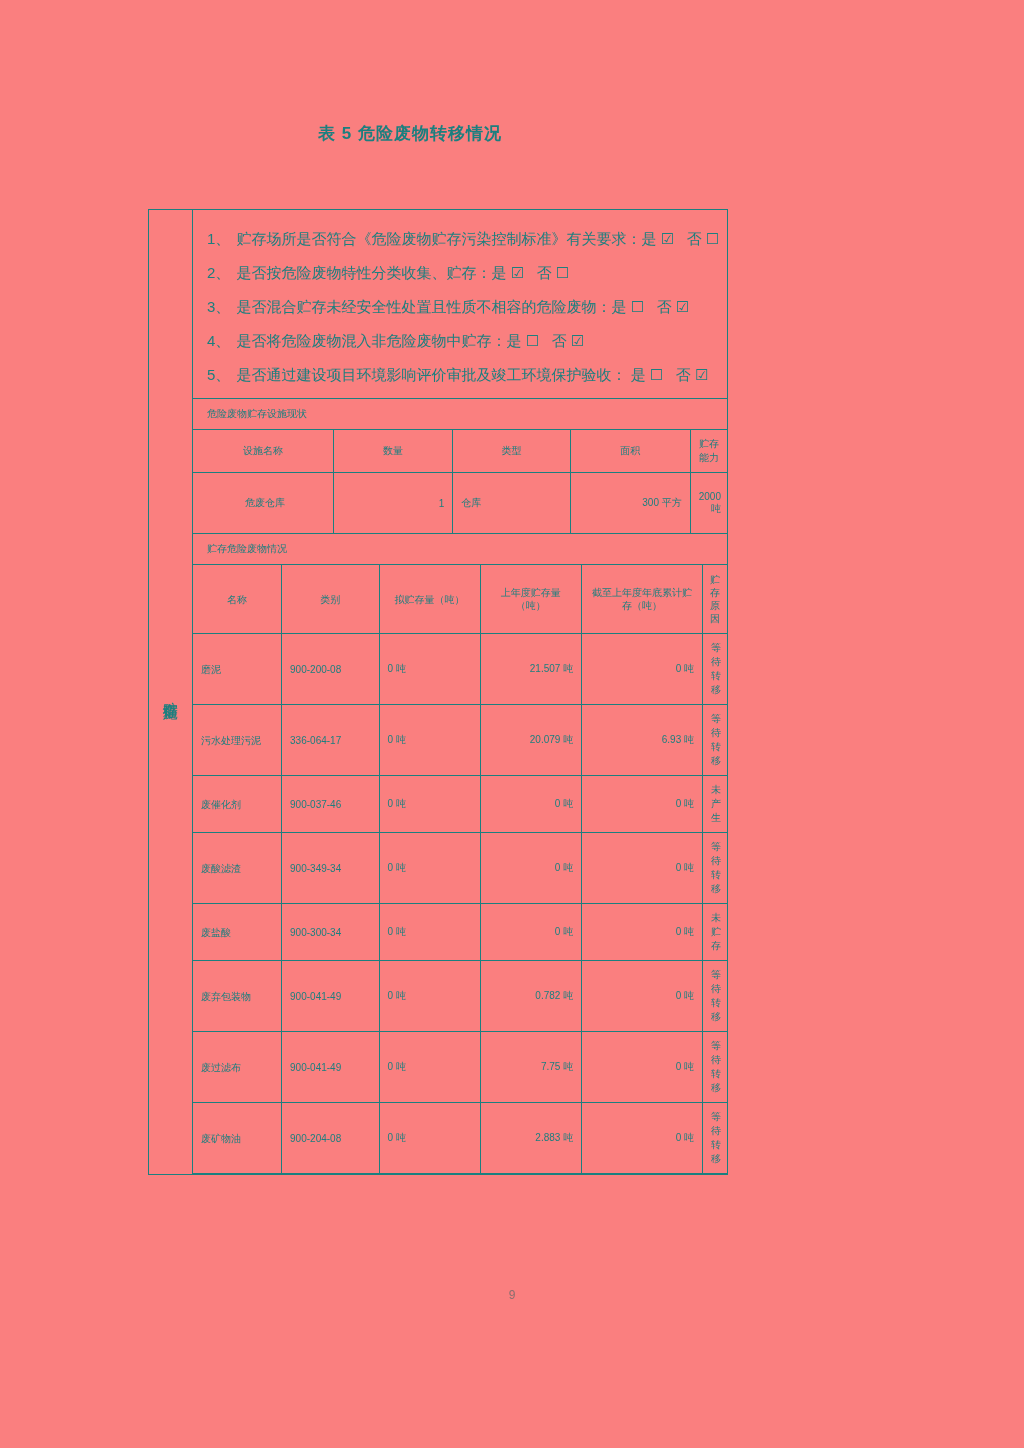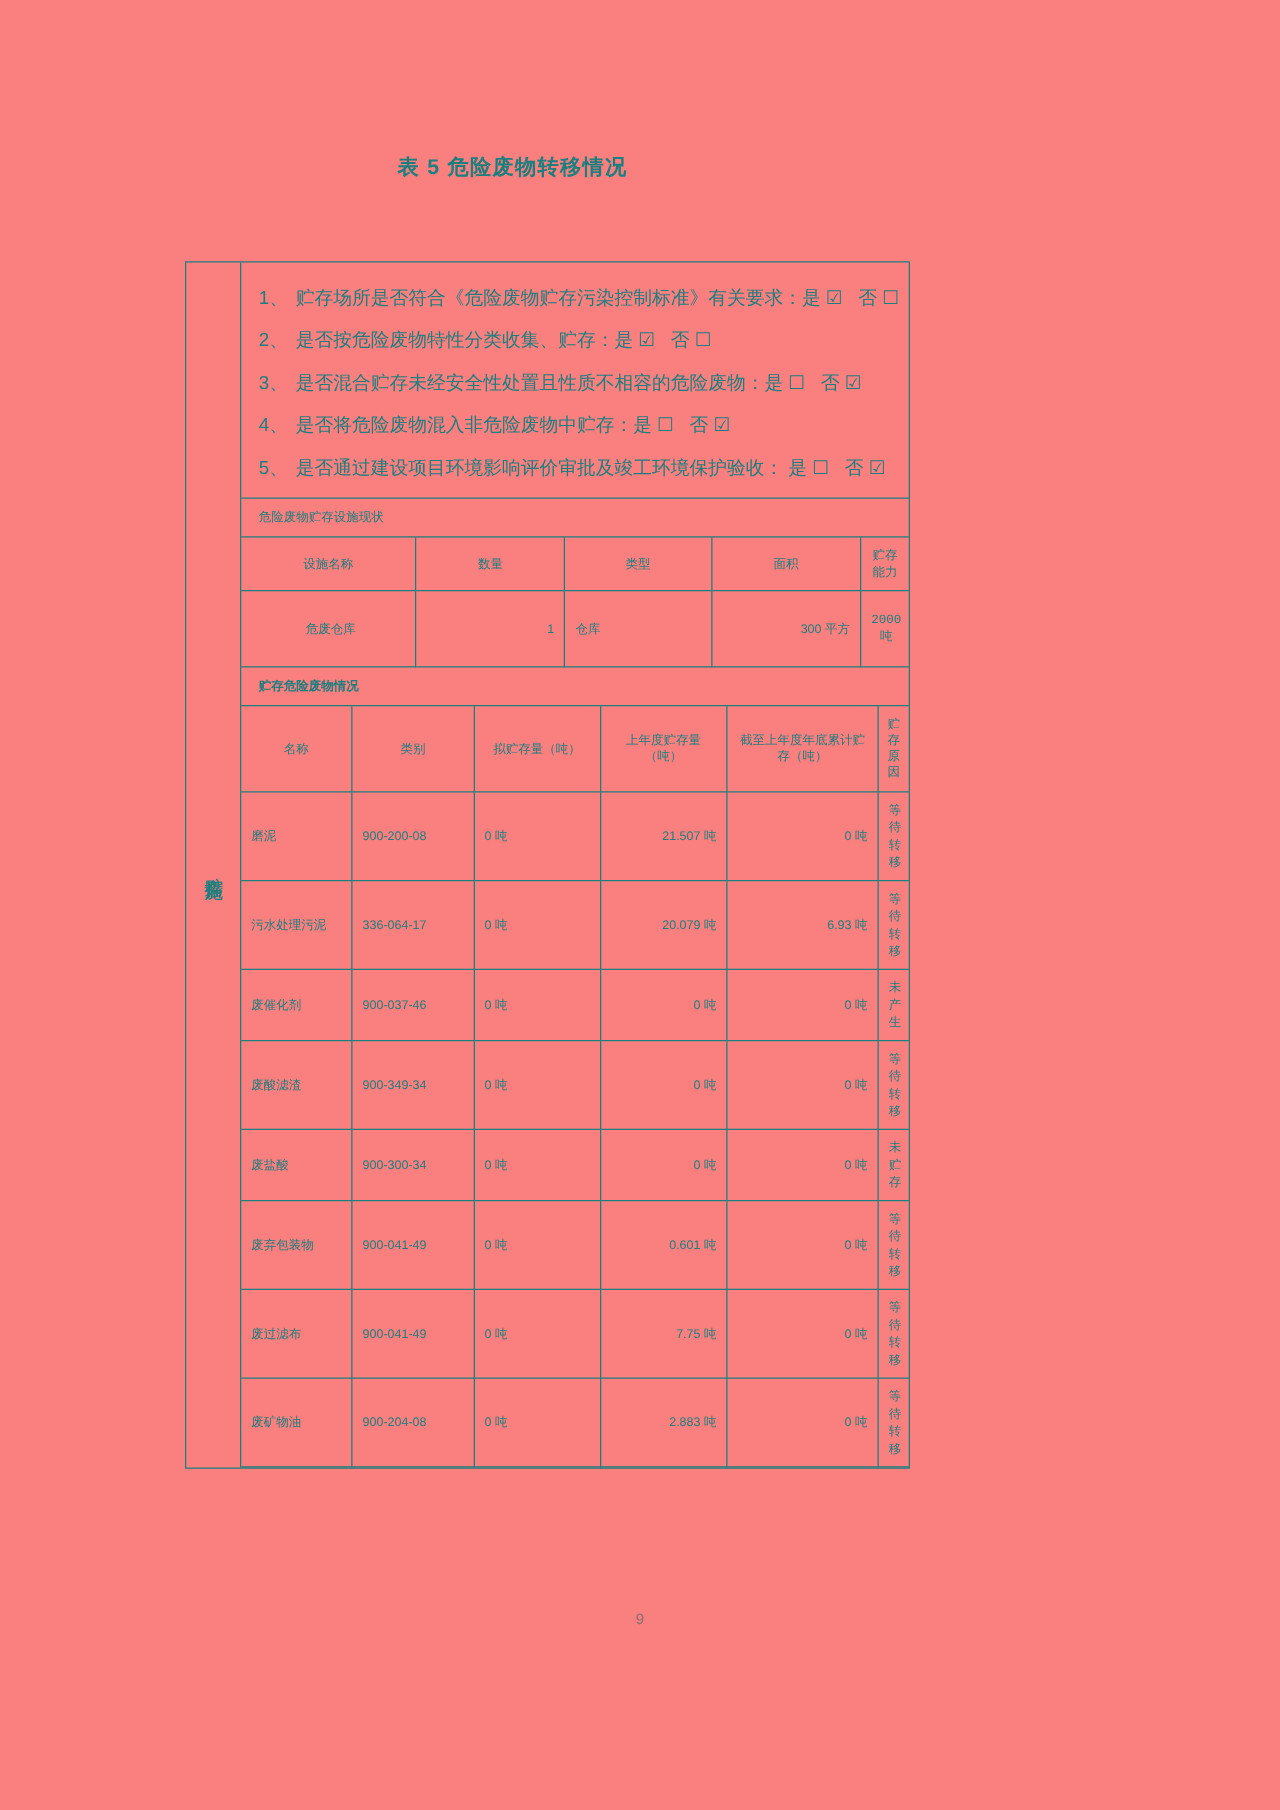--- a/index.html
+++ b/index.html
@@ -91,40 +91,40 @@
   table.inner tr th:first-child { border-left: none; }
   table.inner tr td:last-child,
   table.inner tr th:last-child { border-right: none; }
   table.inner tr:first-child th { border-top: none; }
   .facility-table td, .facility-table th { height: 28px; }
   .facility-table th { text-align: center; }
   .facility-table .f-name { text-align: center; padding-left: 10px; }
   .facility-table .f-num { text-align: right; padding-right: 8px; }
   .facility-table .f-type { text-align: left; padding-left: 8px; }
   .facility-table .f-area { text-align: right; padding-right: 8px; }
-  .facility-table .f-cap { text-align: center; padding-left: 8px; font-family: Liberation Mono, monospace; }
+  .facility-table .f-cap { text-align: right; padding-left: 8px; }
   .waste-table th { text-align: center; line-height: 1.3; }
   .waste-table td.c-name { text-align: left; padding-left: 8px; line-height: 1.3; }
   .waste-table td.c-cat { text-align: left; padding-left: 8px; }
   .waste-table td.c-plan { text-align: left; padding-left: 8px; }
   .waste-table td.c-last { text-align: right; padding-right: 8px; }
   .waste-table td.c-acc { text-align: right; padding-right: 8px; }
   .waste-table td.c-reason { text-align: left; padding-left: 8px; }
   .waste-table td { height: 36px; }
   .no-bottom-border { border-bottom: none !important; }
   .page-number {
     position: absolute;
     top: 1288px;
     left: 0;
     width: 1024px;
     text-align: center;
     font-size: 12px;
     color: #8a6f6f;
   }
-  .sec-head.second { border-top: none; font-weight: bold; }
+  .sec-head.second { border-top: none; }
 </style>
 </head>
 <body>
 
 <div class="page-title">表 5 危险废物转移情况</div>
 
 <div class="outer-table">
 
   <div class="row-label">
     <span>贮存措施</span>
@@ -245,21 +245,21 @@
         <td class="c-cat">900-300-34</td>
         <td class="c-plan">0 吨</td>
         <td class="c-last">0 吨</td>
         <td class="c-acc">0 吨</td>
         <td class="c-reason">未贮存</td>
       </tr>
       <tr>
         <td class="c-name">废弃包装物</td>
         <td class="c-cat">900-041-49</td>
         <td class="c-plan">0 吨</td>
-        <td class="c-last">0.601 吨</td>
+        <td class="c-last">0.782 吨</td>
         <td class="c-acc">0 吨</td>
         <td class="c-reason">等待转移</td>
       </tr>
       <tr>
         <td class="c-name">废过滤布</td>
         <td class="c-cat">900-041-49</td>
         <td class="c-plan">0 吨</td>
         <td class="c-last">7.75 吨</td>
         <td class="c-acc">0 吨</td>
         <td class="c-reason">等待转移</td>

